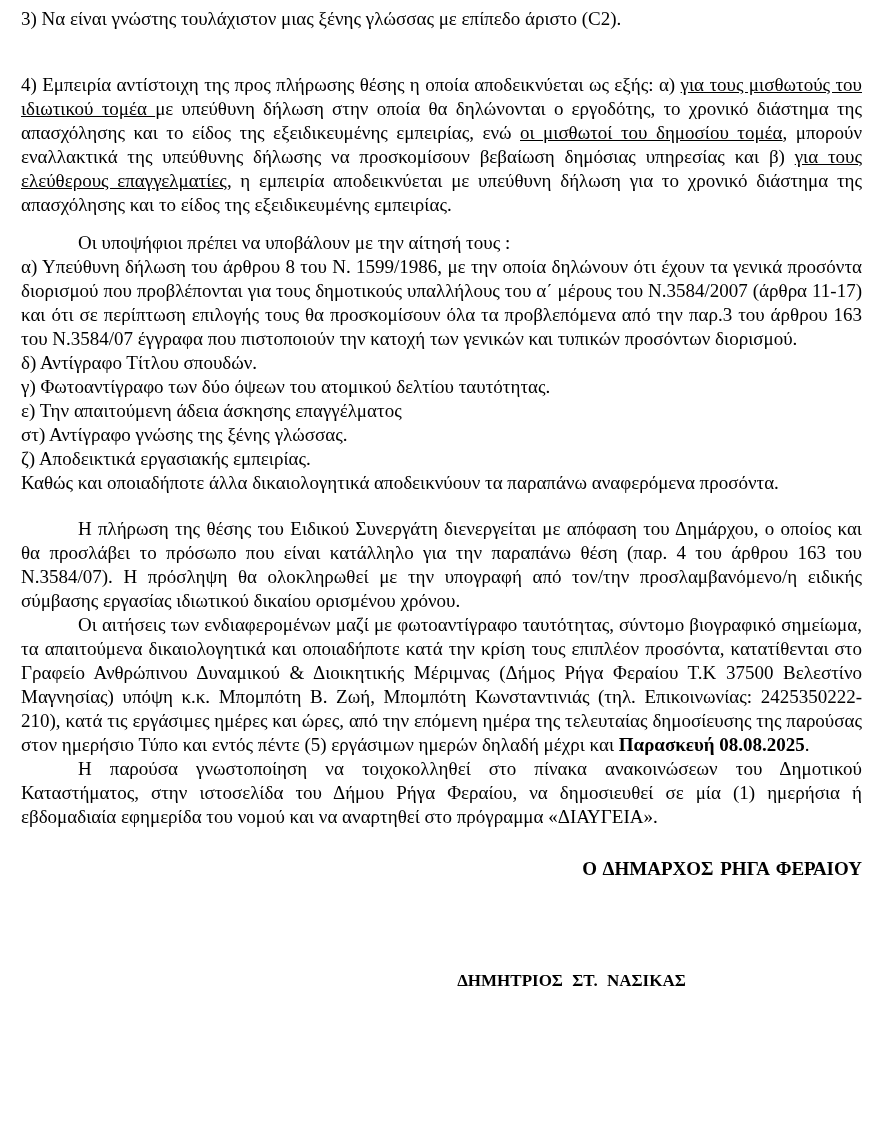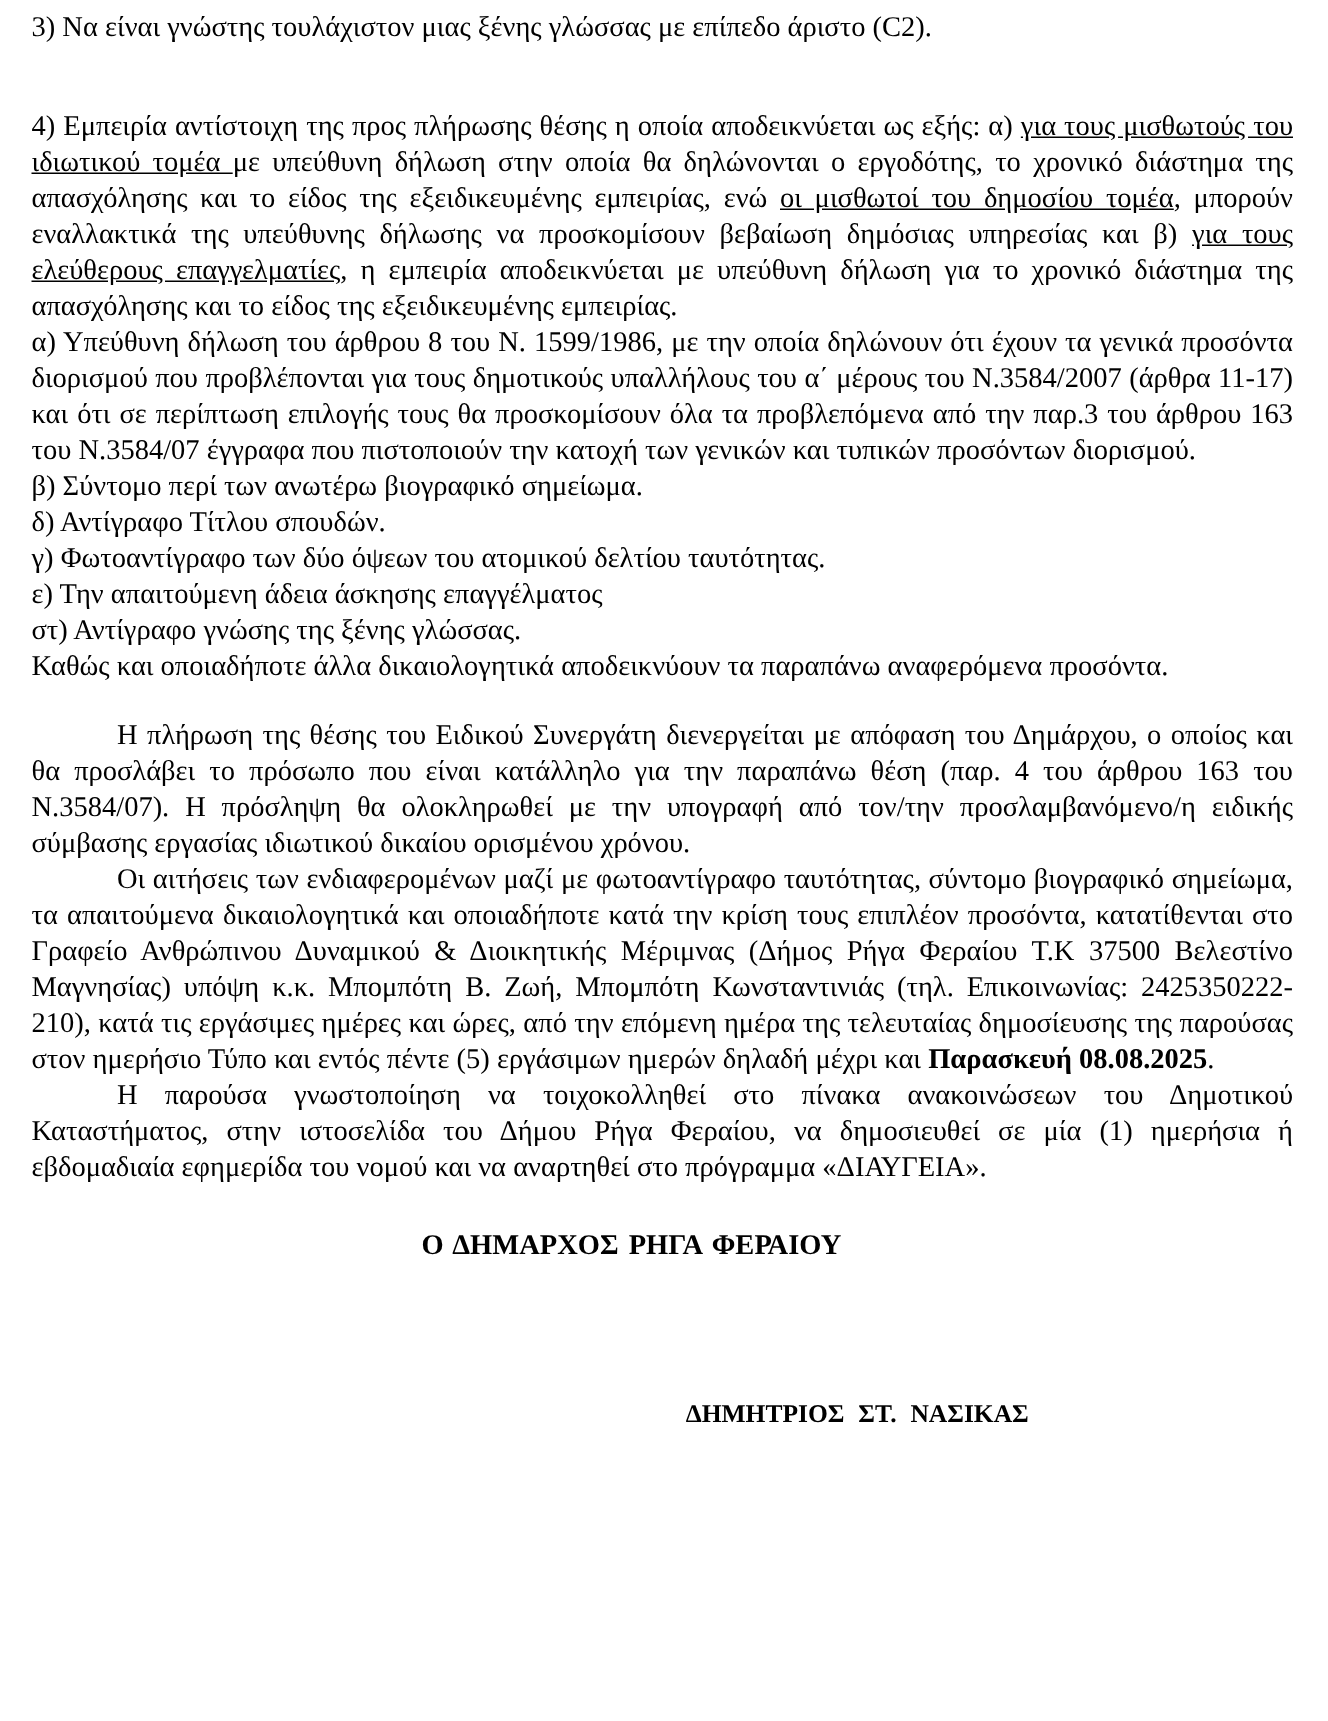--- a/index.html
+++ b/index.html
@@ -20,21 +20,21 @@
   p { margin: 0; }
   .indent { text-indent: 57px; }
   .mt-sec { margin-top: 42px; }
   .mt-small { margin-top: 14px; }
   .mt-block { margin-top: 22px; }
   .u { text-decoration: underline; }
   .b { font-weight: bold; }
   .sig-title {
     margin-top: 28px;
     margin-left: 260px;
-    text-align: left;
+    text-align: right;
     font-weight: bold;
     text-indent: 0;
     word-spacing: 2px;
   }
   .sig-name {
     margin-top: 88px;
     margin-left: 260px;
     text-align: center;
     font-weight: bold;
     font-size: 17px;
@@ -44,27 +44,28 @@
 </style>
 </head>
 <body>
 
 <div class="doc">
 
   <p>3) Να είναι γνώστης τουλάχιστον μιας ξένης γλώσσας με επίπεδο άριστο (C2).</p>
 
   <p class="mt-sec"><span>4) Εμπειρία αντίστοιχη της προς πλήρωσης θέσης η οποία αποδεικνύεται ως εξής: α) </span><span class="u">για τους μισθωτούς του ιδιωτικού τομέα </span><span>με υπεύθυνη δήλωση στην οποία θα δηλώνονται ο εργοδότης, το χρονικό διάστημα της απασχόλησης και το είδος της εξειδικευμένης εμπειρίας, ενώ </span><span class="u">οι μισθωτοί του δημοσίου τομέα</span><span>, μπορούν εναλλακτικά της υπεύθυνης δήλωσης να προσκομίσουν βεβαίωση δημόσιας υπηρεσίας και β) </span><span class="u">για τους ελεύθερους επαγγελματίες</span><span>, η εμπειρία αποδεικνύεται με υπεύθυνη δήλωση για το χρονικό διάστημα της απασχόλησης και το είδος της εξειδικευμένης εμπειρίας.</span></p>
 
+  <p class="indent mt-small">Οι υποψήφιοι πρέπει να υποβάλουν με την αίτησή τους :</p>
 
   <p>α) Υπεύθυνη δήλωση του άρθρου 8 του Ν. 1599/1986, με την οποία δηλώνουν ότι έχουν τα γενικά προσόντα διορισμού που προβλέπονται για τους δημοτικούς υπαλλήλους του α΄ μέρους του Ν.3584/2007 (άρθρα 11-17) και ότι σε περίπτωση επιλογής τους θα προσκομίσουν όλα τα προβλεπόμενα από την παρ.3 του άρθρου 163 του Ν.3584/07 έγγραφα που πιστοποιούν την κατοχή των γενικών και τυπικών προσόντων διορισμού.</p>
-  <p>β) Σύντομο περί των ανωτέρω βιογραφικό σημείωμα.</p>
   <p>δ) Αντίγραφο Τίτλου σπουδών.</p>
   <p>γ) Φωτοαντίγραφο των δύο όψεων του ατομικού δελτίου ταυτότητας.</p>
   <p>ε) Την απαιτούμενη άδεια άσκησης επαγγέλματος</p>
   <p>στ) Αντίγραφο γνώσης της ξένης γλώσσας.</p>
+  <p>ζ) Αποδεικτικά εργασιακής εμπειρίας.</p>
   <p>Καθώς και οποιαδήποτε άλλα δικαιολογητικά αποδεικνύουν τα παραπάνω αναφερόμενα προσόντα.</p>
 
   <p class="indent mt-block">Η πλήρωση της θέσης του Ειδικού Συνεργάτη διενεργείται με απόφαση του Δημάρχου, ο οποίος και θα προσλάβει το πρόσωπο που είναι κατάλληλο για την παραπάνω θέση (παρ. 4 του άρθρου 163 του Ν.3584/07). Η πρόσληψη θα ολοκληρωθεί με την υπογραφή από τον/την προσλαμβανόμενο/η ειδικής σύμβασης εργασίας ιδιωτικού δικαίου ορισμένου χρόνου.</p>
 
   <p class="indent"><span>Οι αιτήσεις των ενδιαφερομένων μαζί με φωτοαντίγραφο ταυτότητας, σύντομο βιογραφικό σημείωμα, τα απαιτούμενα δικαιολογητικά και οποιαδήποτε κατά την κρίση τους επιπλέον προσόντα, κατατίθενται στο Γραφείο Ανθρώπινου Δυναμικού &amp; Διοικητικής Μέριμνας (Δήμος Ρήγα Φεραίου Τ.Κ 37500 Βελεστίνο Μαγνησίας) υπόψη κ.κ. Μπομπότη Β. Ζωή, Μπομπότη Κωνσταντινιάς (τηλ. Επικοινωνίας: 2425350222-210), κατά τις εργάσιμες ημέρες και ώρες, από την επόμενη ημέρα της τελευταίας δημοσίευσης της παρούσας στον ημερήσιο Τύπο και εντός πέντε (5) εργάσιμων ημερών δηλαδή μέχρι και </span><span class="b">Παρασκευή 08.08.2025</span><span>.</span></p>
 
 
   <p class="indent">Η παρούσα γνωστοποίηση να τοιχοκολληθεί στο πίνακα ανακοινώσεων του Δημοτικού Καταστήματος, στην ιστοσελίδα του Δήμου Ρήγα Φεραίου, να δημοσιευθεί σε μία (1) ημερήσια ή εβδομαδιαία εφημερίδα του νομού και να αναρτηθεί στο πρόγραμμα «ΔΙΑΥΓΕΙΑ».</p>
 
   <p class="sig-title">Ο ΔΗΜΑΡΧΟΣ ΡΗΓΑ ΦΕΡΑΙΟΥ</p>

